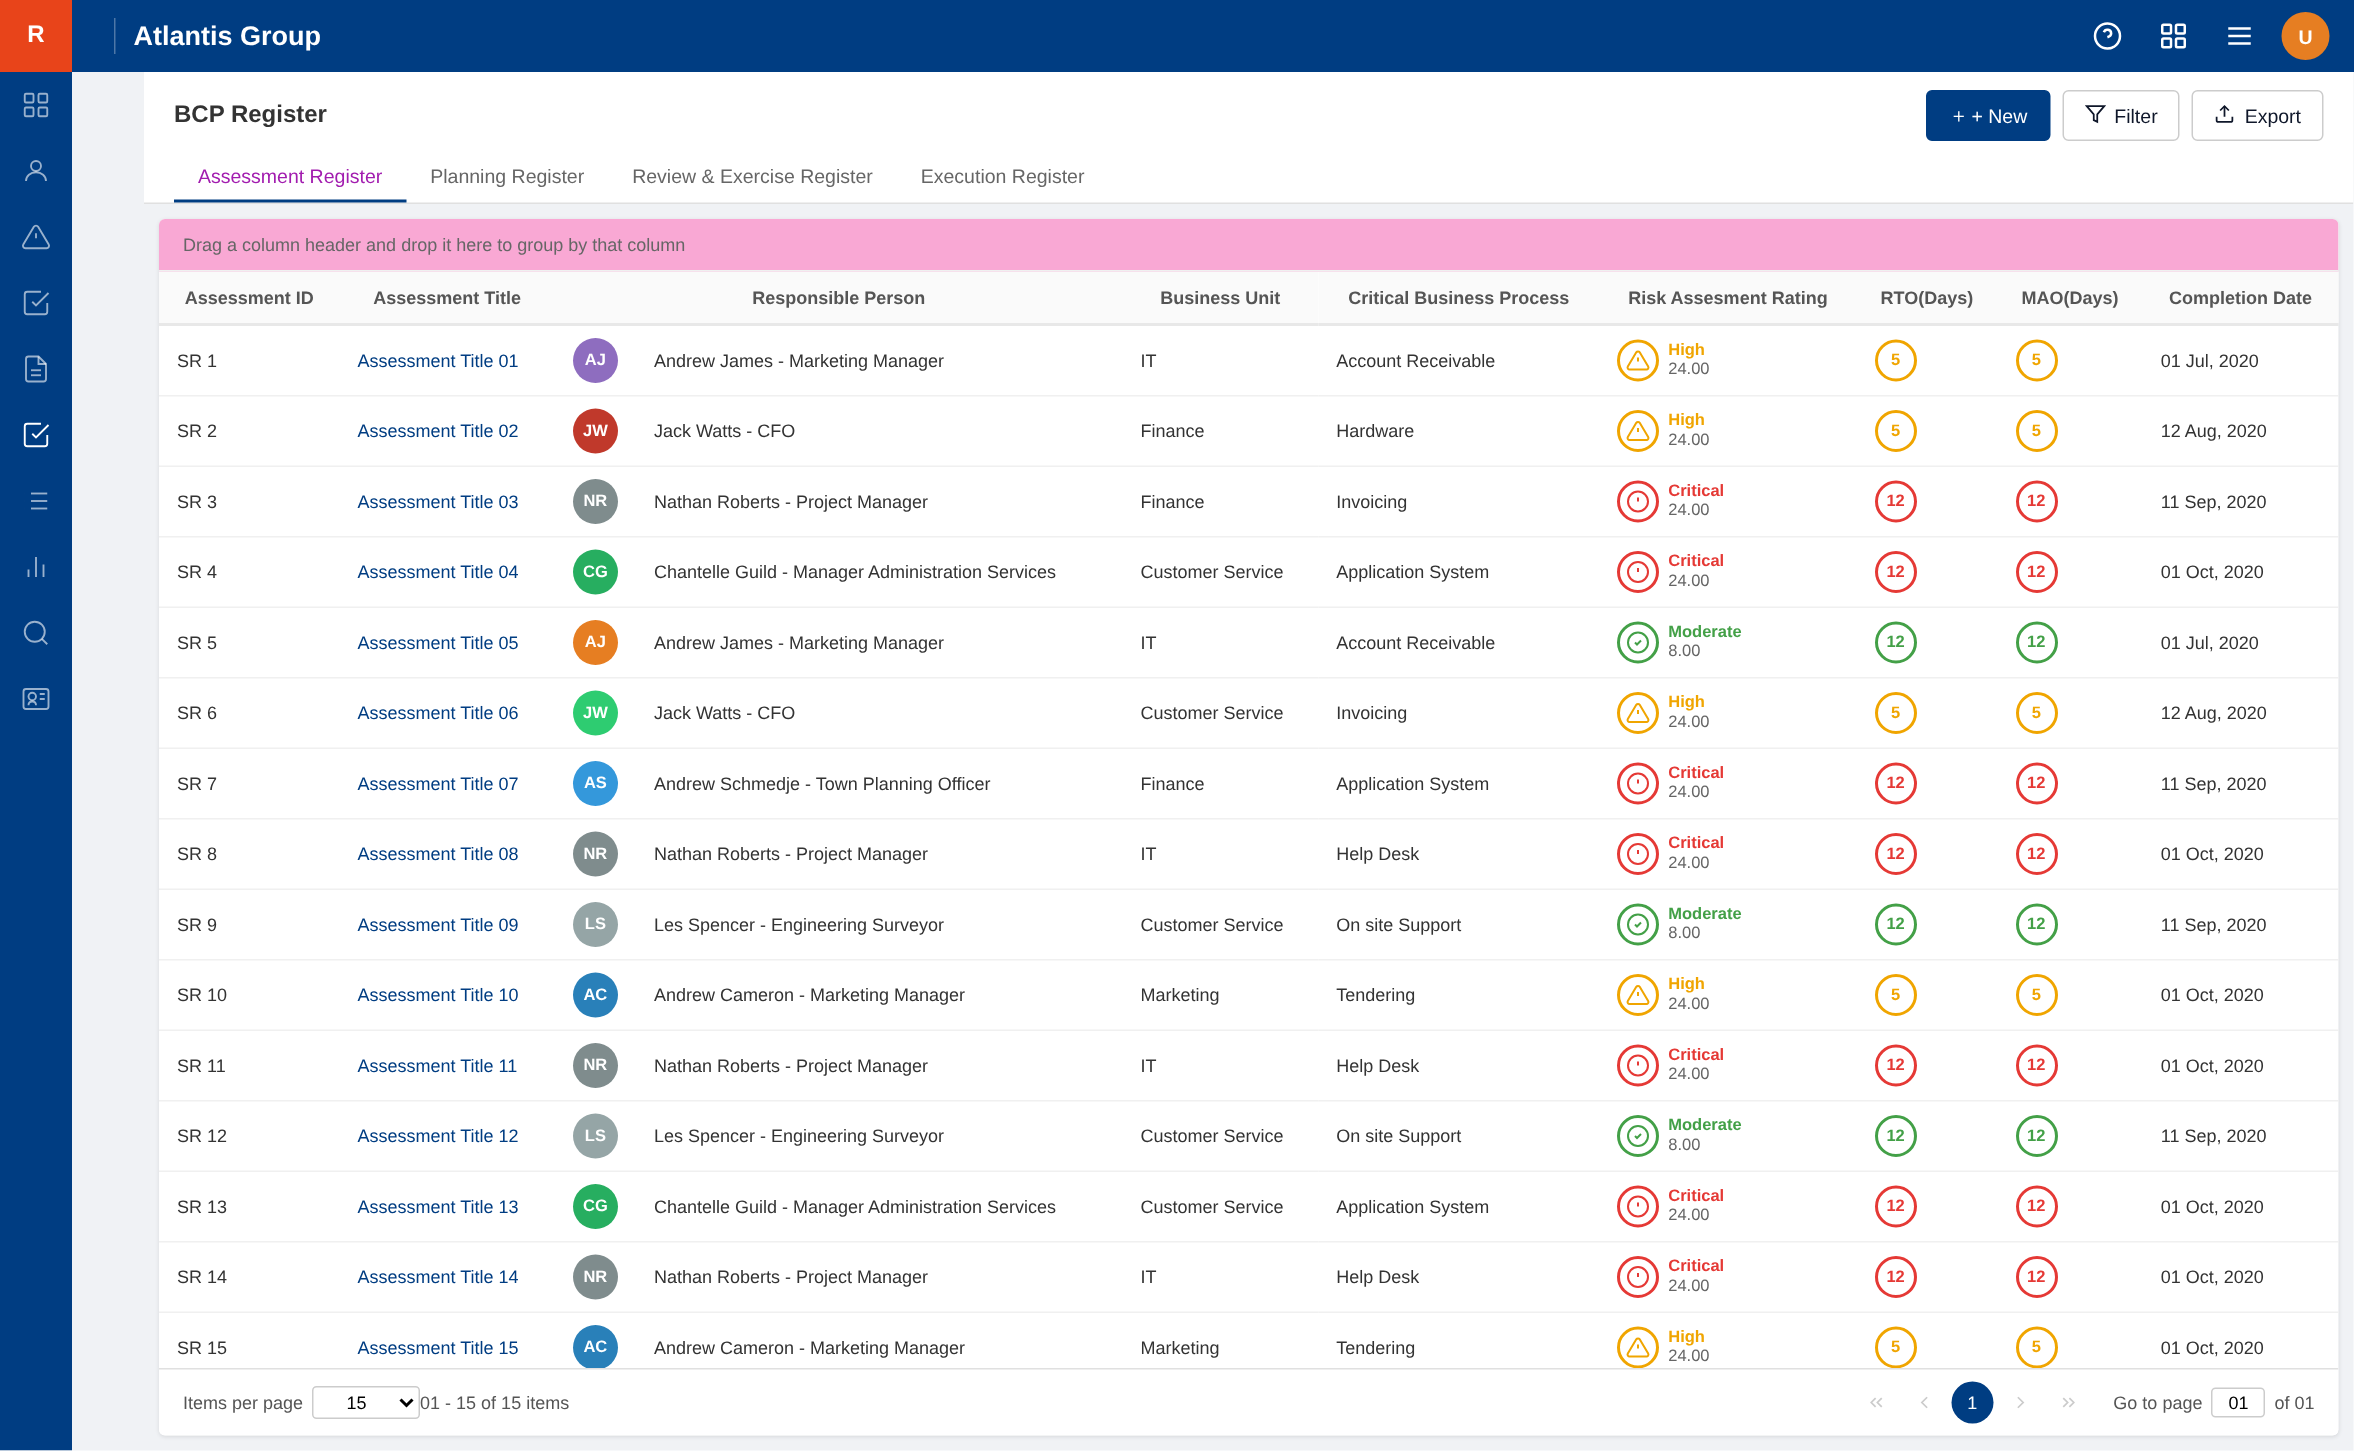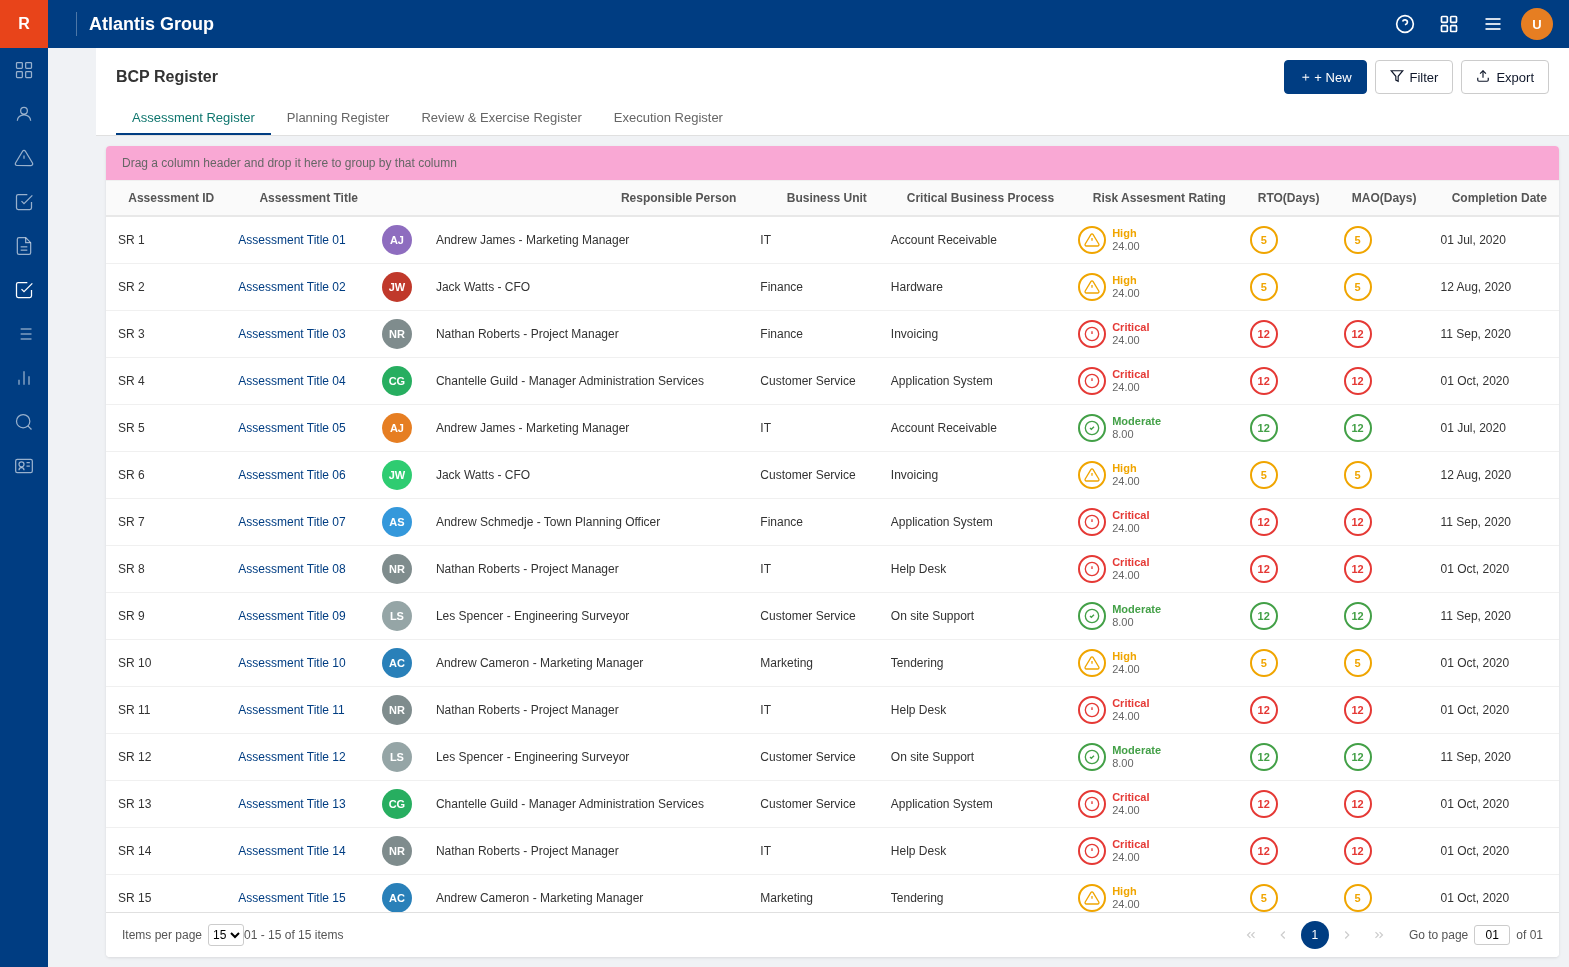--- a/index.html
+++ b/index.html
@@ -152,21 +152,21 @@
     }
     .tab {
       padding: 8px 16px;
       font-size: 13px;
       cursor: pointer;
       color: #666;
       border-bottom: 2px solid transparent;
       white-space: nowrap;
     }
     .tab.active {
-      color: #0f766e;
+      color: #a21caf;
       border-bottom-color: #003d82;
       font-weight: 500;
     }
 
     
     .content {
       flex: 1;
       overflow: hidden;
       display: flex;
       flex-direction: column;
@@ -190,21 +190,21 @@
       overflow-x: auto;
     }
     table {
       width: 100%;
       border-collapse: collapse;
       font-size: 12px;
     }
     thead th {
       background: #fafafa;
       padding: 10px 12px;
-      text-align: right;
+      text-align: center;
       color: #555;
       font-weight: 600;
       border-bottom: 2px solid #e8e8e8;
       white-space: nowrap;
       position: sticky;
       top: 0;
       z-index: 10;
     }
     tbody tr {
       border-bottom: 1px solid #f0f0f0;
@@ -295,21 +295,21 @@
       color: #555;
     }
     .per-page-select {
       display: flex;
       align-items: center;
       gap: 6px;
     }
     .select-box {
       border: 1px solid #ccc;
       border-radius: 3px;
-      padding: 2px 0;
+      padding: 2px 18px;
       font-size: 12px;
       cursor: pointer;
       background: white;
     }
     .pagination {
       margin-left: auto;
       display: flex;
       align-items: center;
       gap: 4px;
     }

